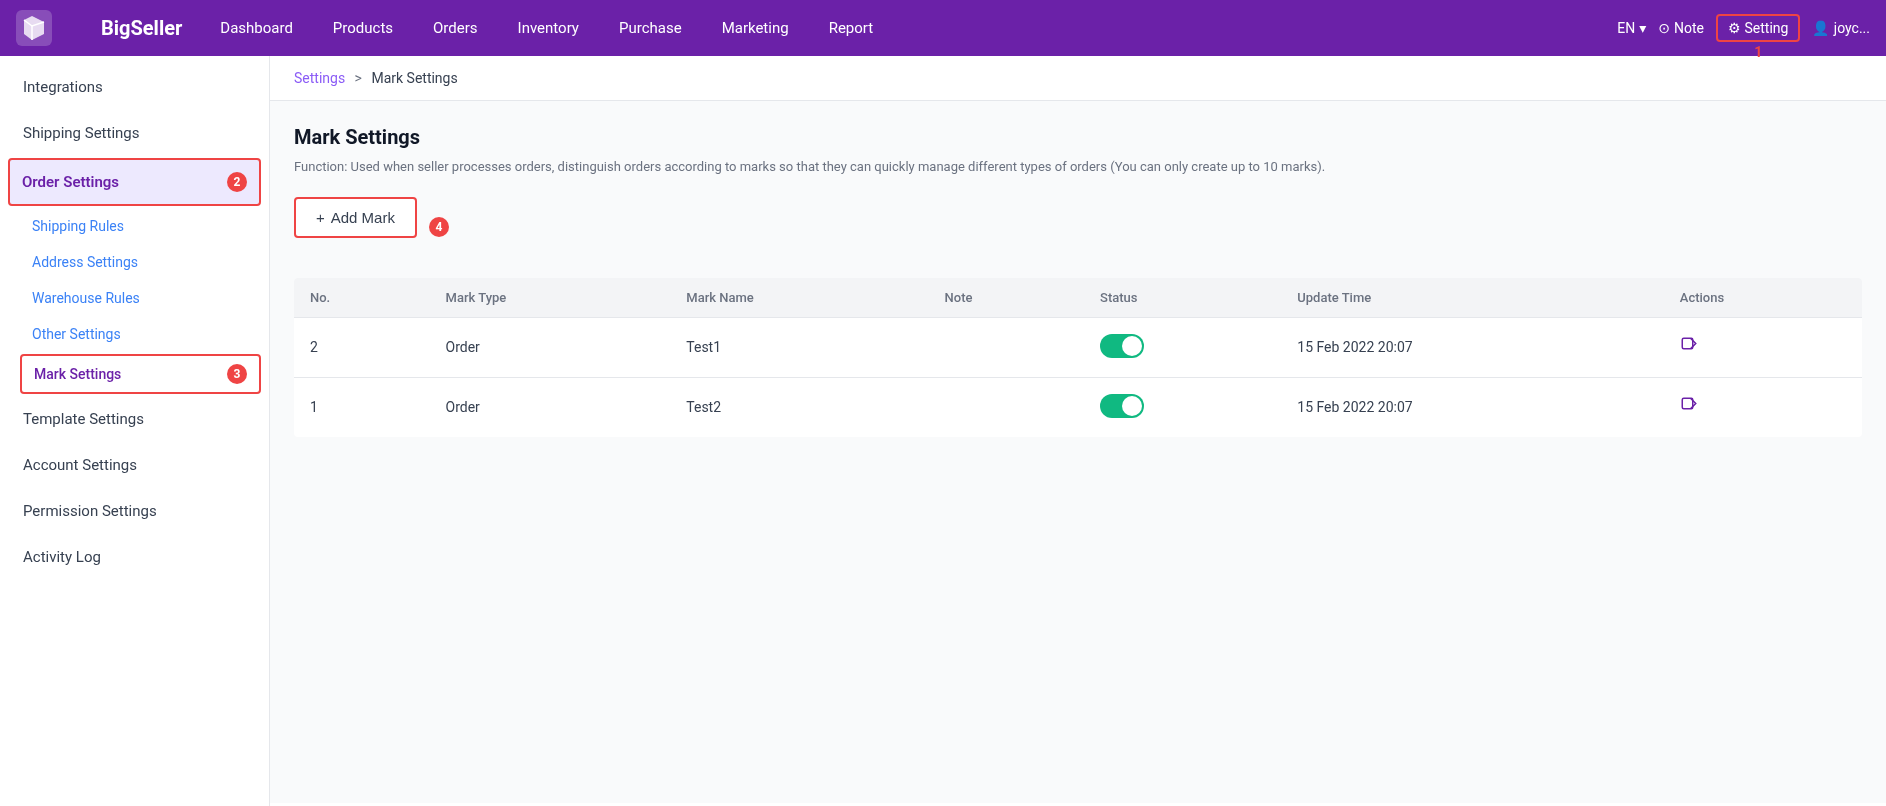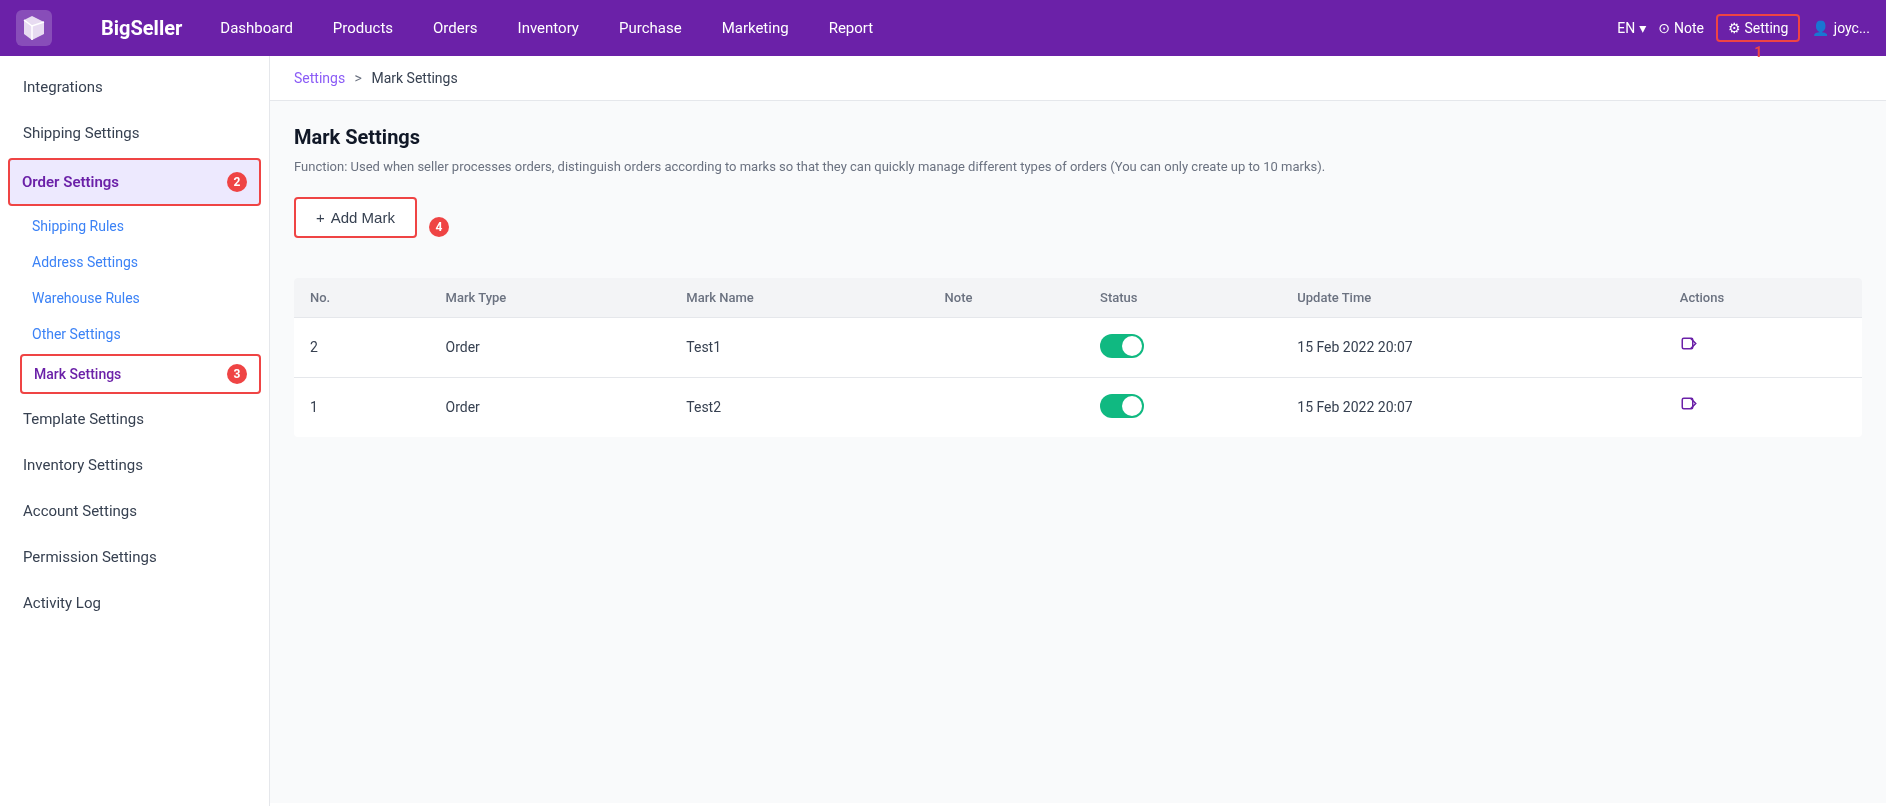--- a/index.html
+++ b/index.html
@@ -338,21 +338,20 @@
     </div>
     <div class="sidebar-sub">Shipping Rules</div>
     <div class="sidebar-sub">Address Settings</div>
     <div class="sidebar-sub">Warehouse Rules</div>
     <div class="sidebar-sub">Other Settings</div>
     <div class="sidebar-sub highlighted-sub marker-3-container" style="display:flex;align-items:center;justify-content:space-between;">
       <span>Mark Settings</span>
       <span class="callout-badge">3</span>
     </div>
     <div class="sidebar-item">Template Settings</div>
-    <div class="sidebar-item">Inventory Settings</div>
     <div class="sidebar-item">Account Settings</div>
     <div class="sidebar-item">Permission Settings</div>
     <div class="sidebar-item">Activity Log</div>
   </aside>
 
   <main class="content">
     <div class="breadcrumb">
       <a>Settings</a>
       <span class="sep">&gt;</span>
       <span class="current">Mark Settings</span>

